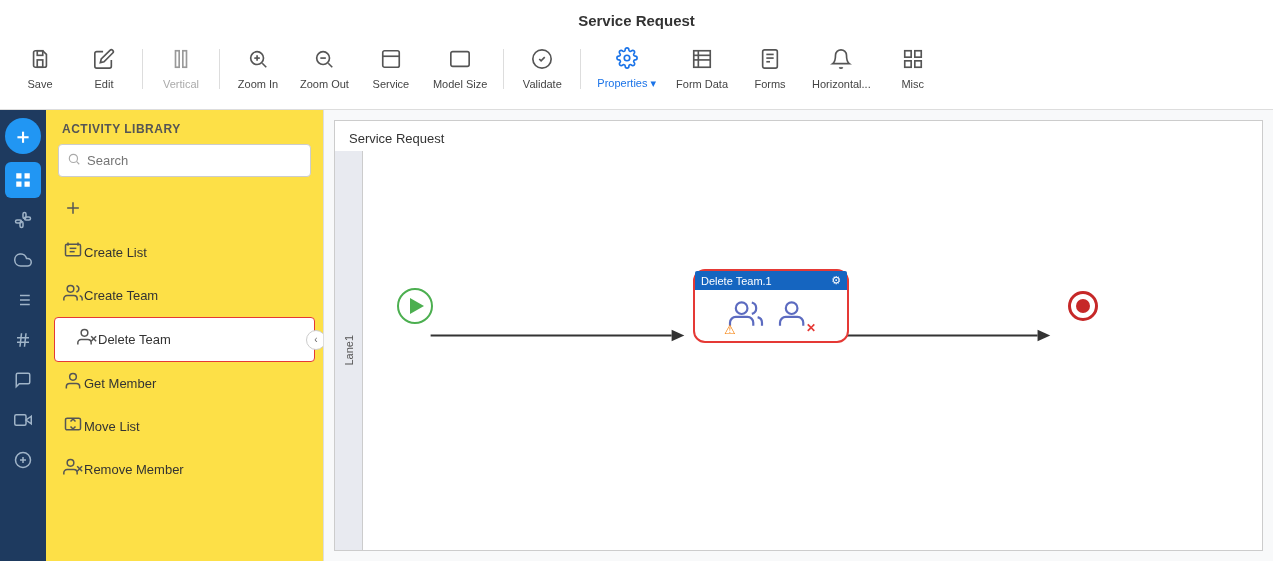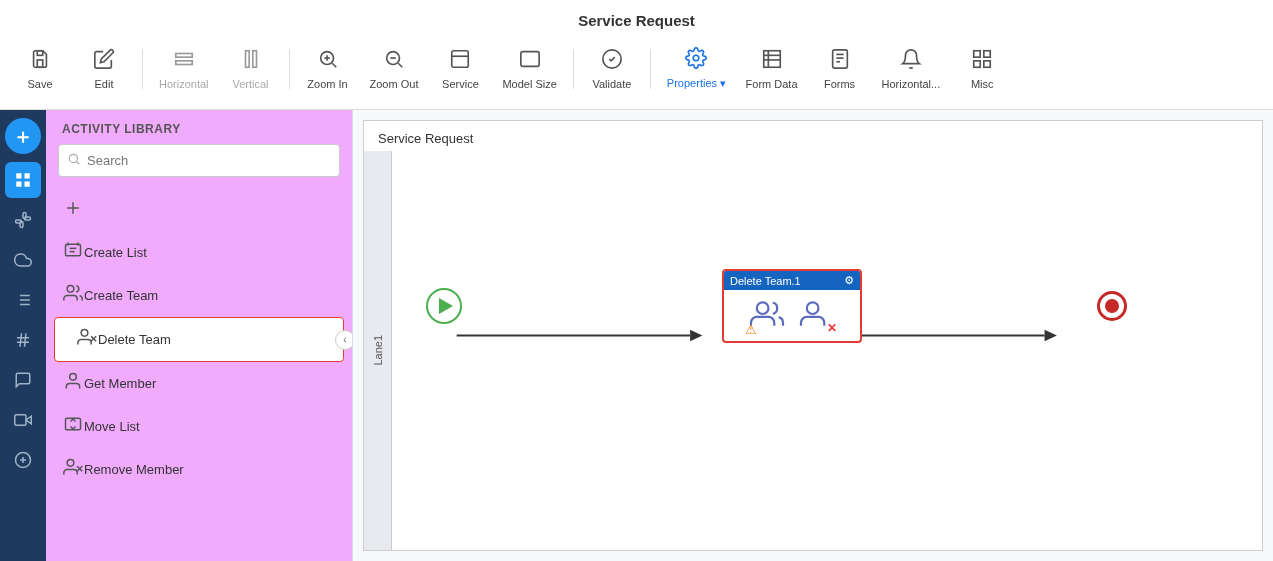--- a/index.html
+++ b/index.html
@@ -83,22 +83,22 @@
       background: #2196F3;
       color: #fff;
       border-radius: 50%;
       font-size: 20px;
       font-weight: bold;
       margin-bottom: 4px;
     }
 
     
     .activity-panel {
-      width: 307px;
-      background: #f0abfc;
+      width: 278px;
+      background: #fde047;
       border-right: 1px solid #ddd;
       display: flex;
       flex-direction: column;
       overflow: hidden;
     }
     .activity-header {
       font-size: 12px;
       font-weight: 700;
       color: #555;
       padding: 12px 16px 8px;
@@ -244,23 +244,23 @@
       width: 14px;
       height: 14px;
       border-radius: 50%;
       background: #c62828;
     }
 
     
     .activity-node {
       position: absolute;
       border: 2px solid #e53935;
-      border-radius: 4px;
-      background: #fff;
-      width: 140px;
+      border-radius: 12px;
+      background: #fff;
+      width: 156px;
     }
     .activity-node-header {
       background: #1565c0;
       color: #fff;
       font-size: 11px;
       padding: 3px 6px;
       display: flex;
       justify-content: space-between;
       align-items: center;
       border-radius: 2px 2px 0 0;
@@ -304,29 +304,20 @@
     <button class="toolbar-btn">
       <span class="tb-icon">
         <svg width="22" height="22" viewBox="0 0 24 24" fill="none" stroke="#555" stroke-width="1.8">
             <path d="M11 4H4a2 2 0 00-2 2v14a2 2 0 002 2h14a2 2 0 002-2v-7"></path>
             <path d="M18.5 2.5a2.121 2.121 0 013 3L12 15l-4 1 1-4 9.5-9.5z"></path>
           </svg>
       </span>
       <span>Edit</span>
     </button>
     <div class="toolbar-divider"></div>
-    <button class="toolbar-btn">
-      <span class="tb-icon">
-        <svg width="22" height="22" viewBox="0 0 24 24" fill="none" stroke="#999" stroke-width="1.8">
-            <rect x="3" y="6" width="18" height="4"></rect>
-            <rect x="3" y="14" width="18" height="4"></rect>
-          </svg>
-      </span>
-      <span style="color:#aaa">Horizontal</span>
-    </button>
     <button class="toolbar-btn">
       <span class="tb-icon">
         <svg width="22" height="22" viewBox="0 0 24 24" fill="none" stroke="#999" stroke-width="1.8">
             <rect x="6" y="3" width="4" height="18"></rect>
             <rect x="14" y="3" width="4" height="18"></rect>
           </svg>
       </span>
       <span style="color:#aaa">Vertical</span>
     </button>
     <div class="toolbar-divider"></div>

